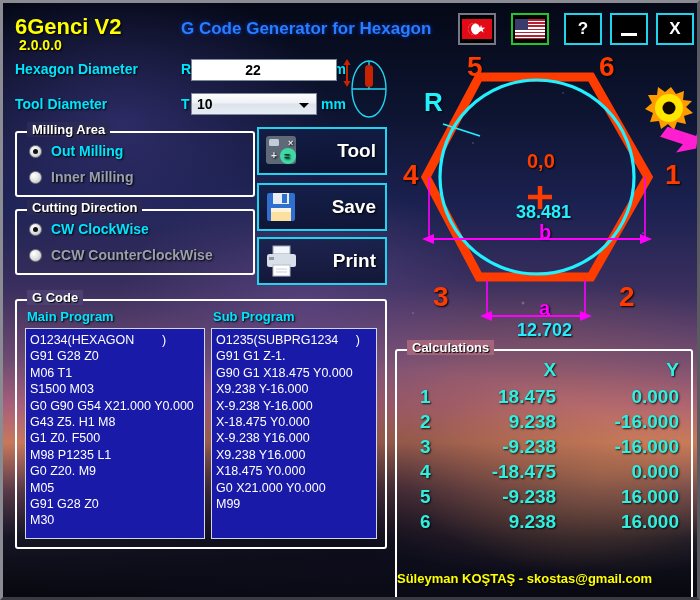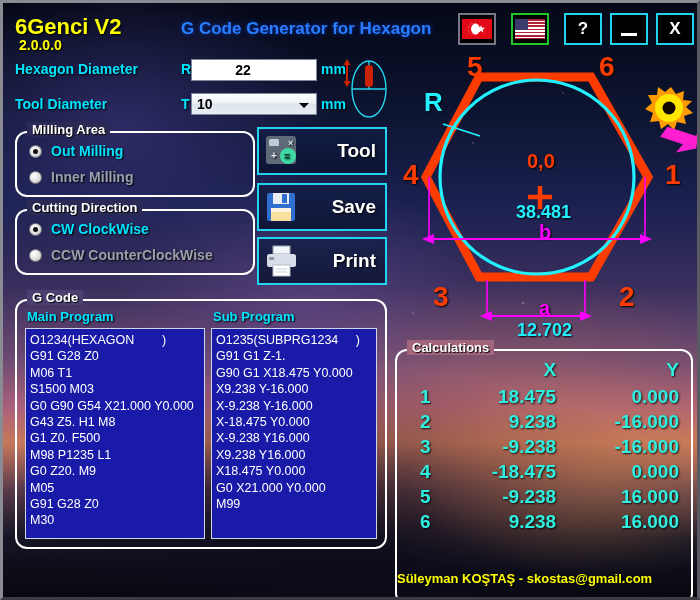--- a/index.html
+++ b/index.html
@@ -110,21 +110,21 @@
   }
   #lbl-hexdia { left: 12px; top: 58px; }
   #lbl-R      { left: 178px; top: 58px; }
   #lbl-mm1    { left: 318px; top: 58px; }
   #lbl-tooldia{ left: 12px; top: 93px; }
   #lbl-T      { left: 178px; top: 93px; }
   #lbl-mm2    { left: 318px; top: 93px; }
 
   #input-R {
     position: absolute; left: 188px; top: 56px; z-index: 4;
-    width: 126px; height: 22px;
+    width: 146px; height: 22px;
     background: #fff; border: 1px solid #7a8a99;
     color: #000; font-size: 14px; font-weight: bold;
     text-align: center; padding-right: 22px;
     font-family: "Liberation Sans", sans-serif;
   }
   #select-T {
     position: absolute; left: 188px; top: 90px; z-index: 4;
     width: 126px; height: 22px;
     background: linear-gradient(to bottom,#fdfdfd 0%, #eef1f5 45%, #dce3ec 50%, #e8edf3 100%);
     border: 1px solid #7a8a99;
@@ -140,21 +140,21 @@
     border-top: 5px solid #000;
   }
 
   
   #tool-icon { position: absolute; left: 338px; top: 54px; z-index: 3; }
 
   
   .gbox {
     position: absolute; z-index: 3;
     border: 2px solid #fff;
-    border-radius: 12px;
+    border-radius: 3px;
     background: transparent;
   }
   .gbox > .gtitle {
     position: absolute; top: -11px; left: 10px;
     padding: 0 5px;
     color: #fff; font-size: 13px; font-weight: bold;
     background: #2b2a55;
     text-shadow: 1px 1px 1px #000;
   }
   #gbox-milling  { left: 12px; top: 128px; width: 240px; height: 66px; }

